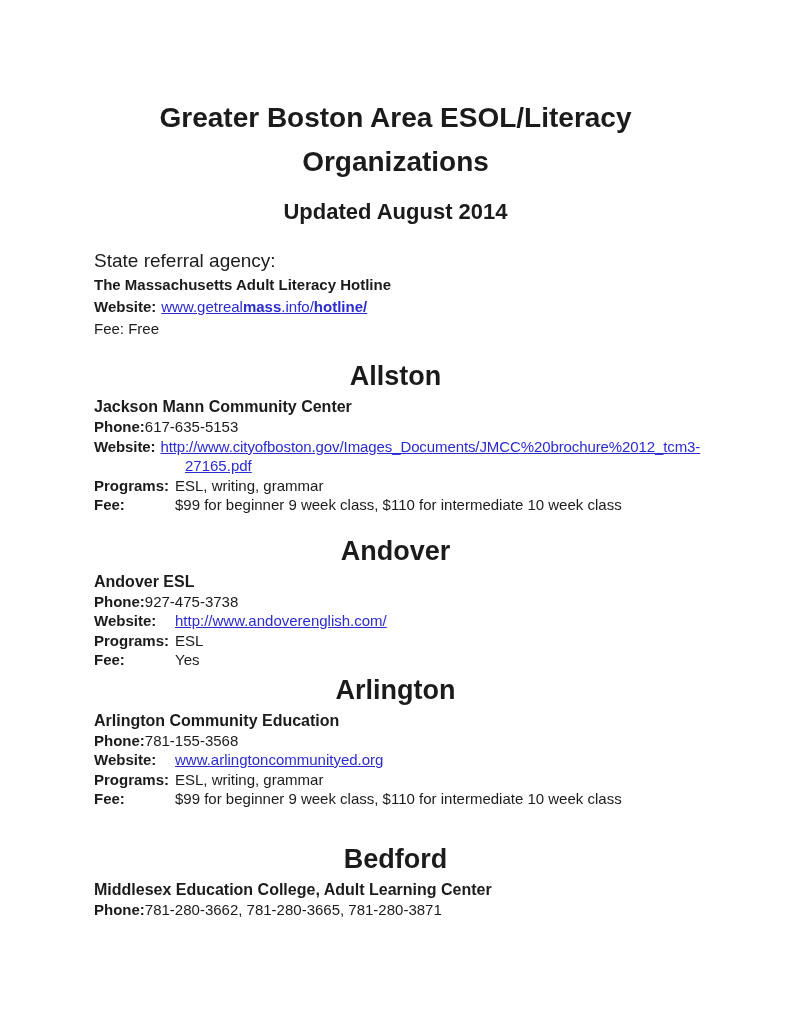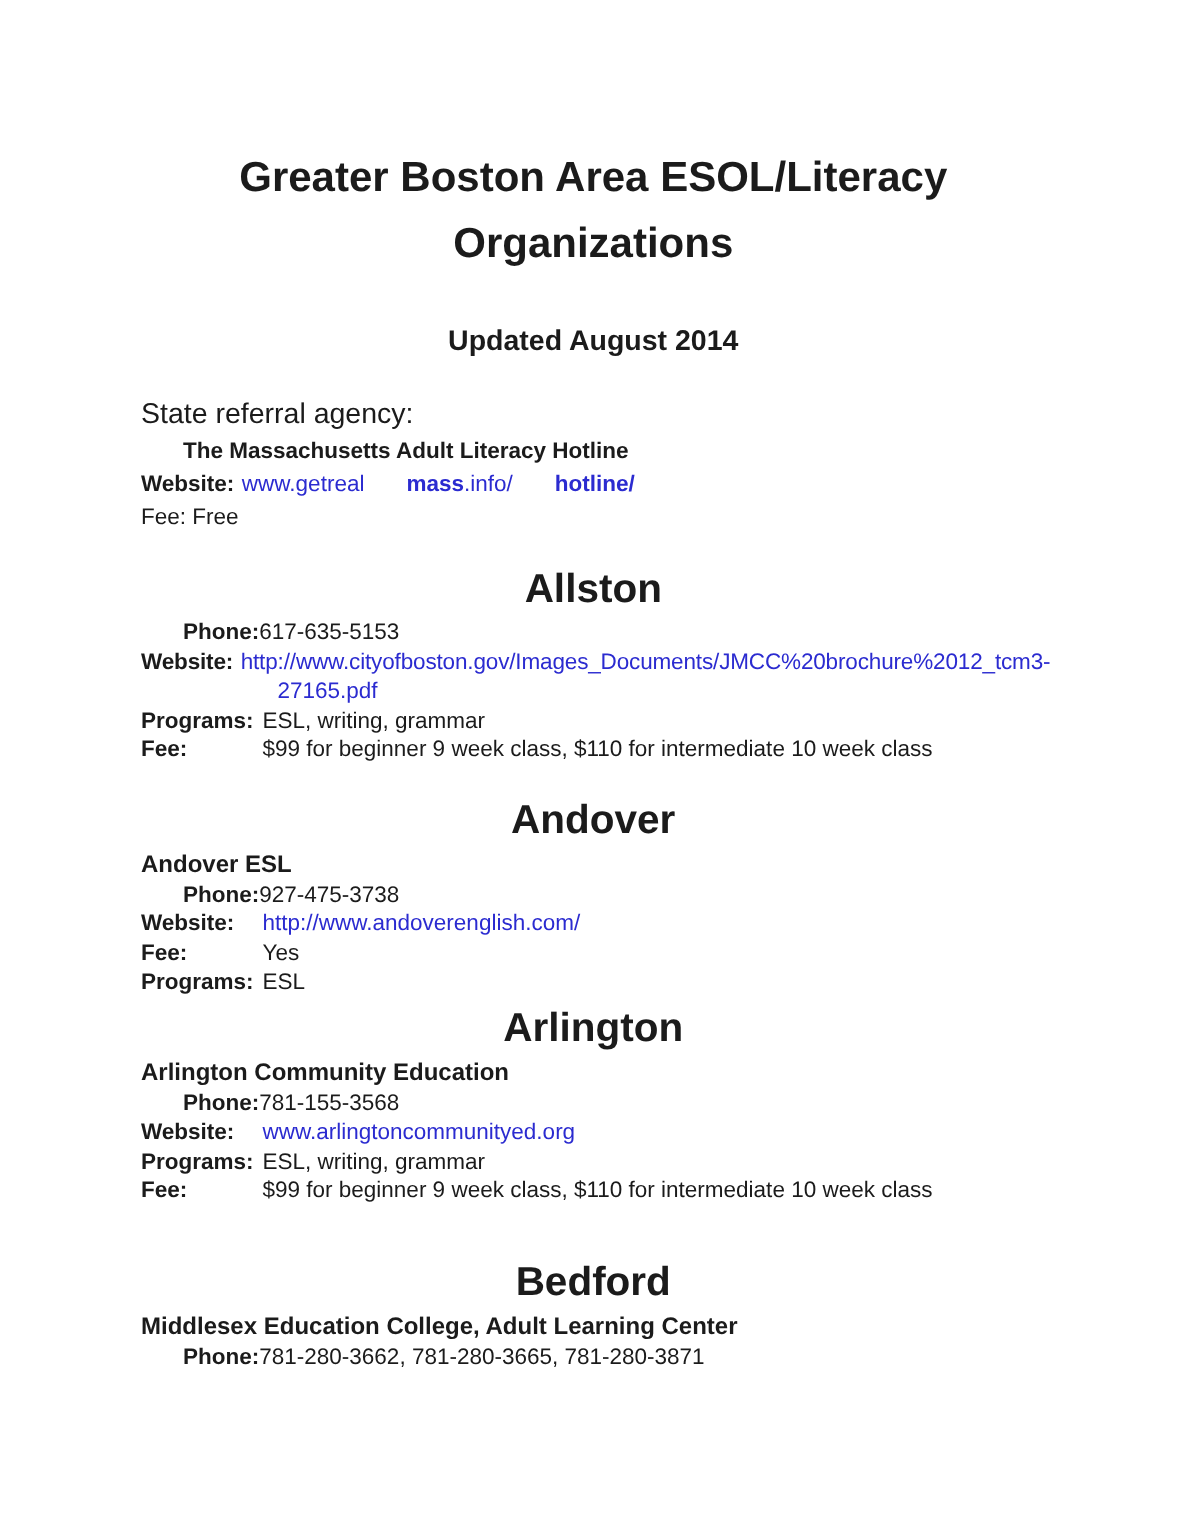--- a/index.html
+++ b/index.html
@@ -5,27 +5,27 @@
   html, body { margin: 0; padding: 0; background: #ffffff; }
   .page {
     width: 791px; height: 1024px; background: #ffffff; overflow: hidden;
     font-family: "Liberation Sans", sans-serif; color: #1b1b1b;
     position: relative; margin: 0 auto;
   }
   .content { padding: 96px 94px 0 94px; }
 
   .doc-title { margin: 0; font-weight: 700; font-size: 28px; line-height: 44px; text-align: center; }
   .t-line { display: block; }
-  .updated { margin-top: 32px; text-align: center; font-weight: 700; font-size: 19px; line-height: 24px; }
+  .updated { margin-top: 16px; text-align: center; font-weight: 700; font-size: 22px; line-height: 24px; }
 
   .ref-heading { margin-top: 24px; font-weight: 400; font-size: 19px; line-height: 26px; }
   .r-line { font-size: 15px; line-height: 22px; }
 
-  .b { font-weight: 700; margin-left: 28px; }
-  a.link { color: var(--link, #2b2bd0); cursor: pointer; }
+  .b { font-weight: 700; }
+  a.link { color: var(--link, #2b2bd0); text-decoration: underline; cursor: pointer; }
 
   .city { margin: 18px 0 2px 0; font-weight: 700; font-size: 27px; line-height: 36px; text-align: center; }
   .city.tight { margin-top: 2px; }
   .city.med { margin-top: 32px; }
 
   .org { font-weight: 700; font-size: 16px; line-height: 21px; }
   .line { font-size: 15px; line-height: 19.5px; }
   .lbl { display: inline-block; width: 81px; font-weight: 700; }
   .ws-lbl { font-weight: 700; margin-right: 5px; }
   .url1 { white-space: nowrap; letter-spacing: -0.1px; }
@@ -47,20 +47,21 @@
       <div class="ref-heading">State referral agency:</div>
       <div class="r-line b">The Massachusetts Adult Literacy Hotline</div>
       <div class="r-line">
         <span class="ws-lbl">Website:</span><a class="link"><span>www.getreal</span><span class="b">mass</span><span>.info/</span><span class="b">hotline/</span></a>
       </div>
       <div class="r-line">Fee: Free</div>
     </div>
 
     <div>
       <h2 class="city">Allston</h2>
+      <div class="org">Jackson Mann Community Center</div>
       <div class="line">
         <span class="b">Phone:</span><span>617-635-5153</span>
       </div>
       <div class="line url1">
         <span class="ws-lbl">Website:</span><a class="link">http://www.cityofboston.gov/Images_Documents/JMCC%20brochure%2012_tcm3-</a>
       </div>
       <div class="line url2">
         <a class="link">27165.pdf</a>
       </div>
       <div class="line">
@@ -74,24 +75,24 @@
     <div>
       <h2 class="city">Andover</h2>
       <div class="org">Andover ESL</div>
       <div class="line">
         <span class="b">Phone:</span><span>927-475-3738</span>
       </div>
       <div class="line">
         <span class="lbl">Website:</span><a class="link">http://www.andoverenglish.com/</a>
       </div>
       <div class="line">
-        <span class="lbl">Fee:</span><span>Yes</span>
+        <span class="lbl">Programs:</span><span>ESL</span>
       </div>
       <div class="line">
-        <span class="lbl">Programs:</span><span>ESL</span>
+        <span class="lbl">Fee:</span><span>Yes</span>
       </div>
     </div>
 
     <div>
       <h2 class="city tight">Arlington</h2>
       <div class="org">Arlington Community Education</div>
       <div class="line">
         <span class="b">Phone:</span><span>781-155-3568</span>
       </div>
       <div class="line">

